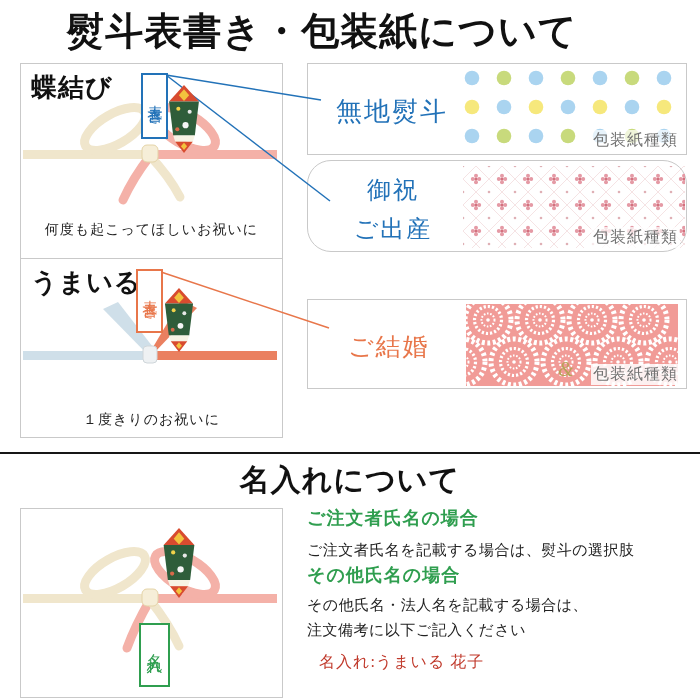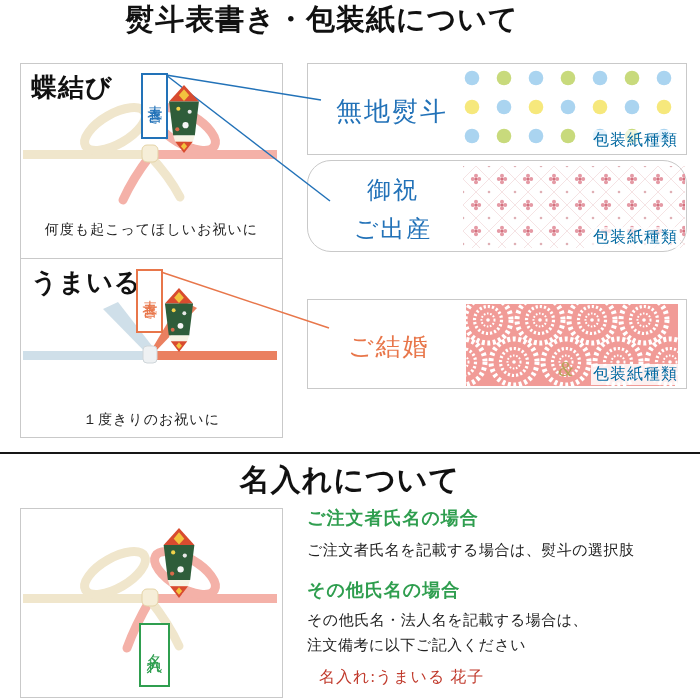--- a/index.html
+++ b/index.html
@@ -1,47 +1,47 @@
 <!DOCTYPE html>
 <html style="--blue: #2272b8; --orange: #e8764a; --green: #2f9e4f; --red: #c0392b;"><head>
 <meta charset="utf-8">
 <style>
   :root{
     --blue:#2272b8; --orange:#e8764a; --green:#2f9e4f; --red:#c0392b;
   }
   html,body{margin:0;padding:0;background:#fff;}
   body{font-family:"Liberation Serif","DejaVu Serif",serif;color:#1a1a1a;}
   .page{position:relative;width:700px;height:700px;background:#fff;overflow:hidden;}
-  .main-title{position:absolute;left:0;top:0;width:644px;text-align:center;
-    font-size:29px;font-weight:bold;letter-spacing:1px;color:#111;}
+  .main-title{position:absolute;left:0;top:6px;width:644px;text-align:center;
+    font-size:38px;font-weight:bold;letter-spacing:1px;color:#111;}
   .panel{position:absolute;border:1px solid #c9c9c9;background:#fff;box-sizing:border-box;}
   .knot-name{position:absolute;left:10px;top:6px;font-size:26px;font-weight:bold;color:#111;letter-spacing:1px;}
   .tag{position:absolute;display:flex;align-items:center;justify-content:center;
     writing-mode:vertical-rl;text-orientation:upright;font-size:15px;line-height:1;
     background:#fff;letter-spacing:3px;box-sizing:border-box;z-index:3;}
   .tag.blue{border:2px solid var(--blue);color:var(--blue);}
   .tag.orange{border:2px solid var(--orange);color:var(--orange);}
   .tag.green{border:2px solid var(--green);color:var(--green);font-size:16px;}
   .caption{position:absolute;left:0;width:100%;text-align:center;font-size:14px;color:#222;letter-spacing:1px;}
   .rlabel{position:absolute;font-size:26px;color:var(--blue);letter-spacing:2px;text-align:center;}
   .rlabel.orange{color:var(--orange);}
   .rlabel-col{position:absolute;display:flex;flex-direction:column;align-items:center;gap:7px;
     font-size:24px;color:var(--blue);letter-spacing:2px;}
-  .note{position:absolute;right:6px;bottom:3px;font-size:16px;color:#0369a1;
+  .note{position:absolute;right:6px;bottom:3px;font-size:16px;color:#737373;
     background:rgba(255,255,255,.72);padding:0 2px;letter-spacing:1px;}
   .pattern-svg{position:absolute;display:block;}
   .bow-svg{position:absolute;display:block;z-index:1;}
   .orn-svg{position:absolute;display:block;z-index:4;}
   .divider{position:absolute;left:0;top:452px;width:700px;height:2px;background:#161616;}
   .section2-title{position:absolute;left:0;top:460px;width:700px;text-align:center;
     font-size:30px;font-weight:bold;color:#111;letter-spacing:1px;}
   .naire-text{position:absolute;left:307px;top:506px;width:384px;}
   .naire-text .ghead{font-family:"Liberation Sans","DejaVu Sans",sans-serif;
     font-size:18px;font-weight:bold;color:var(--green);margin:0 0 8px 0;letter-spacing:1px;}
-  .naire-text .ghead.second{margin-top:15px;margin-bottom:6px;font-family:Liberation Serif, serif;}
+  .naire-text .ghead.second{margin-bottom:6px;font-family:Liberation Serif, serif;}
   .naire-text .bline{font-size:15px;line-height:25px;color:#222;letter-spacing:0.5px;}
   .naire-text .example{margin-top:9px;margin-left:12px;font-size:16px;color:var(--red);letter-spacing:1px;}
   .connectors{position:absolute;left:0;top:0;z-index:2;pointer-events:none;}
 </style>
 </head>
 <body>
 
 <div class="page">
 
   <div class="main-title">熨斗表書き・包装紙について</div>

